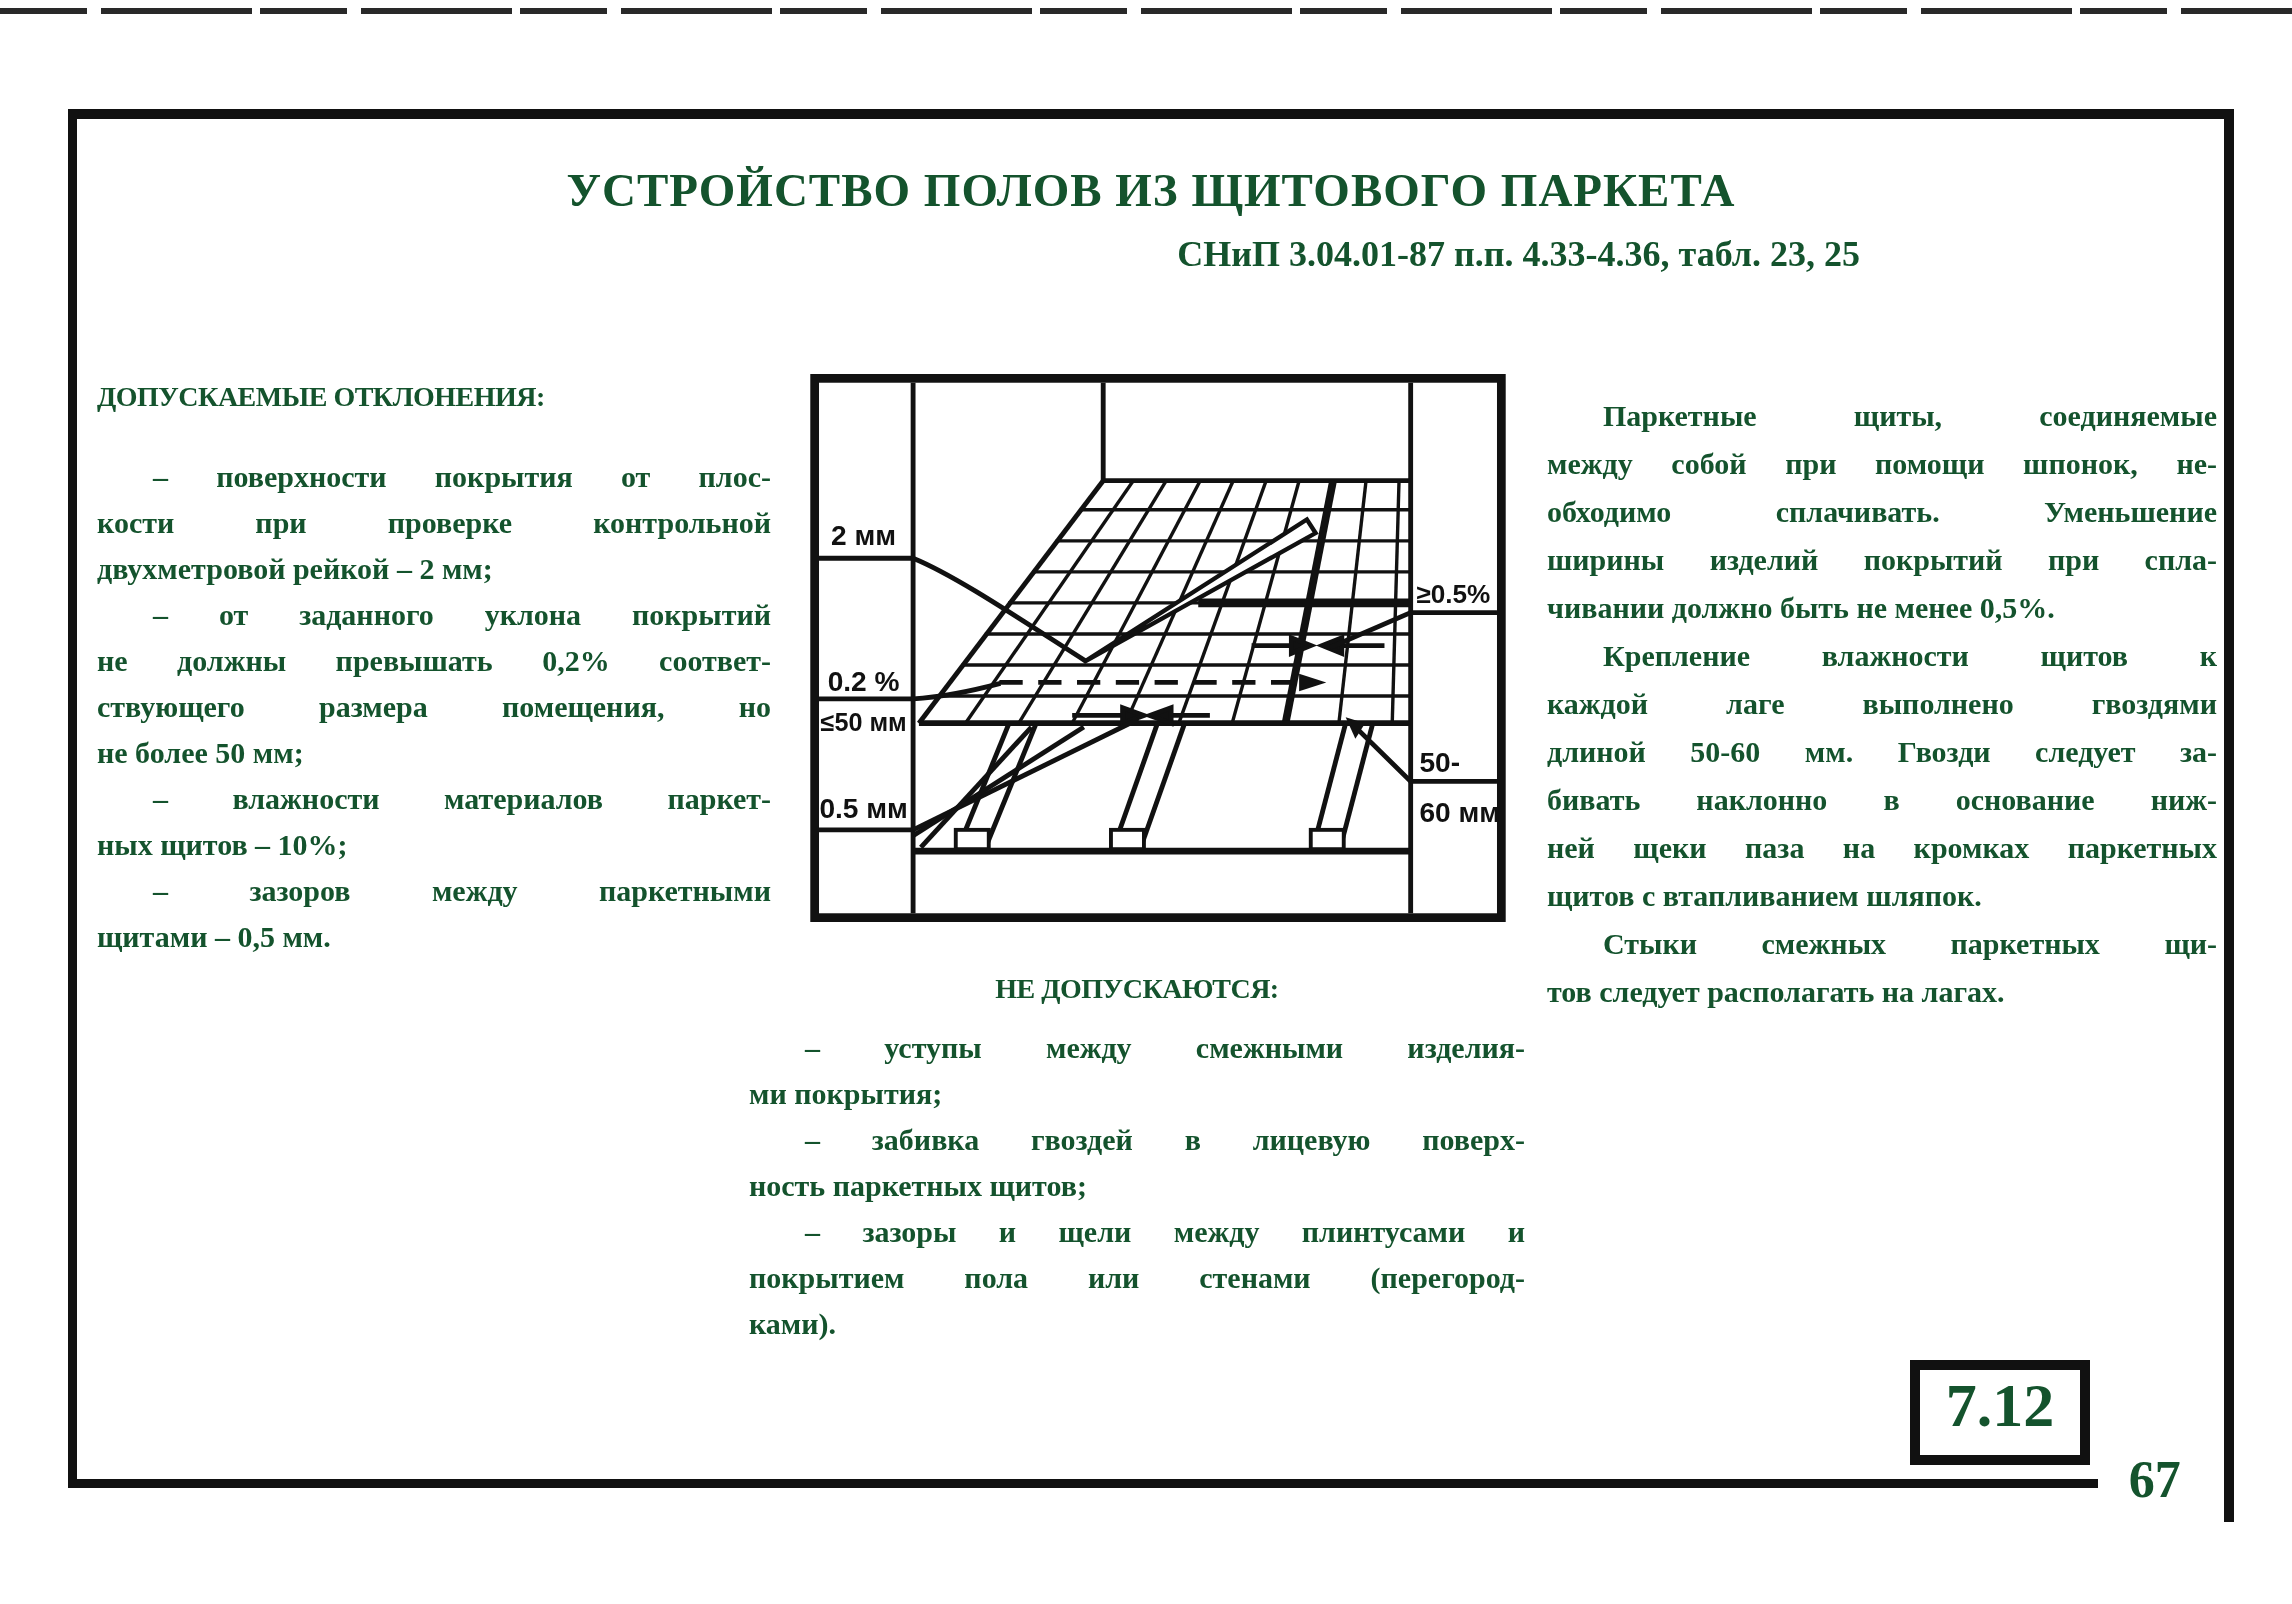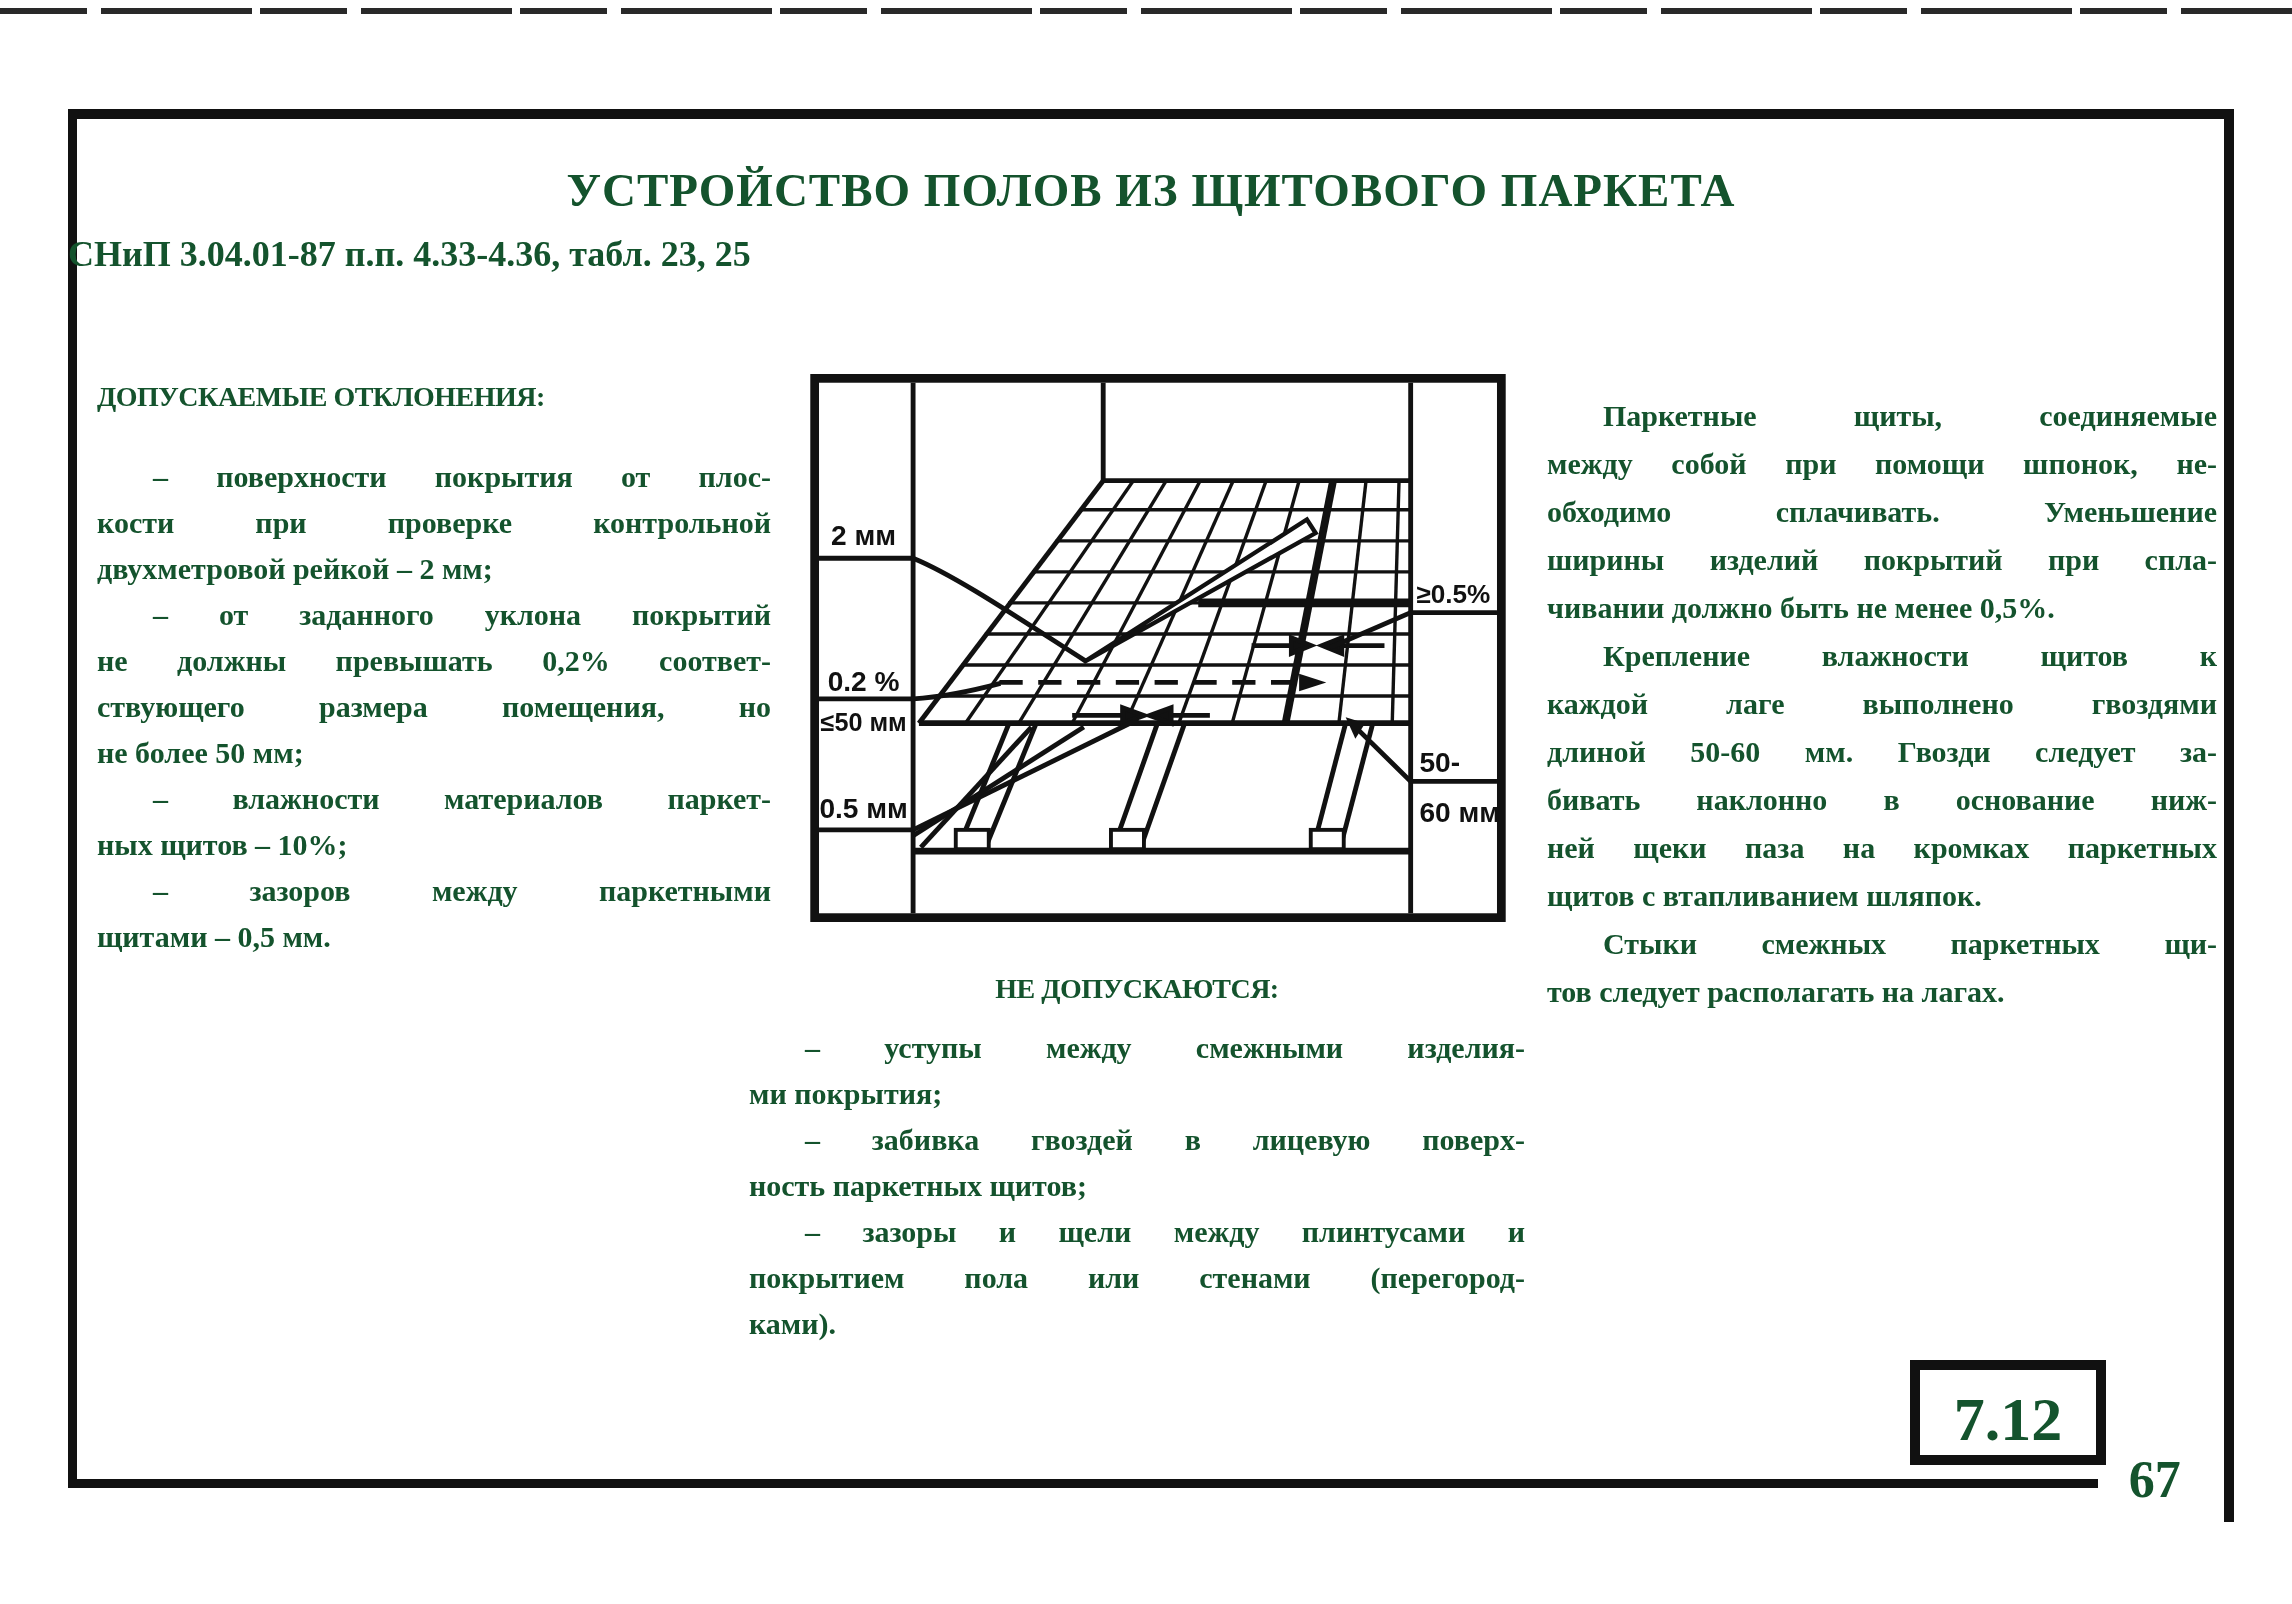--- a/index.html
+++ b/index.html
@@ -15,21 +15,21 @@
   .frame-top    { position:absolute; left:68px;   top:109px;  width:2166px; height:9.7px;  background:#111; }
   .frame-left   { position:absolute; left:68px;   top:109px;  width:8.7px;    height:1379px; background:#111; }
   .frame-right  { position:absolute; left:2224px; top:109px;  width:9.7px;   height:1413px; background:#111; }
   .frame-bottom { position:absolute; left:68px;   top:1479px; width:2030px; height:8.7px;   background:#111; }
 
   .title {
     position:absolute; left:68px; top:163px; width:2166px; text-align:center;
     font-size:47px; font-weight:bold; letter-spacing:1px;
   }
   .subtitle {
-    position:absolute; left:68px; top:233px; width:1792px; text-align:left;
+    position:absolute; left:68px; top:233px; width:1792px; text-align:right;
     font-size:36px; font-weight:bold;
   }
 
   .section { position:absolute; font-weight:bold; font-size:33px; }
   .sec-left   { left:97px;  top:374px;  width:674px; }
   .sec-center { left:749px;  top:966px;  width:776px; }
   .sec-right  { left:1547px; top:392px;  width:670px; }
 
   .col-heading {
     font-size:28px; font-weight:bold; line-height:46px; letter-spacing:-0.5px;
@@ -47,23 +47,23 @@
   .tl-last  { text-align-last:left; }
 
   .diagram { position:absolute; left:810px; top:374px; width:696px; height:548px; }
   .diagram svg { display:block; width:696px; height:548px; }
   .dlabel {
     font-family:"Liberation Sans","DejaVu Sans",sans-serif;
     font-weight:bold; fill:#111;
   }
 
   .fig-box {
-    position:absolute; left:1910px; top:1360px; width:196px; height:105px;
+    position:absolute; left:1910px; top:1360px; width:180px; height:105px;
     border:10.7px solid #111; box-sizing:border-box; background:#fff;
-    display:flex; align-items:flex-end; justify-content:center;
+    display:flex; align-items:flex-start; justify-content:center;
     font-size:62px; font-weight:bold;
   }
   .page-number {
     position:absolute; left:2121px; top:1450px;
     font-size:52px; font-weight:bold; background:#fff; padding:0 7.8px;text-align:right;
   }
 </style>
 </head>
 <body>
 

